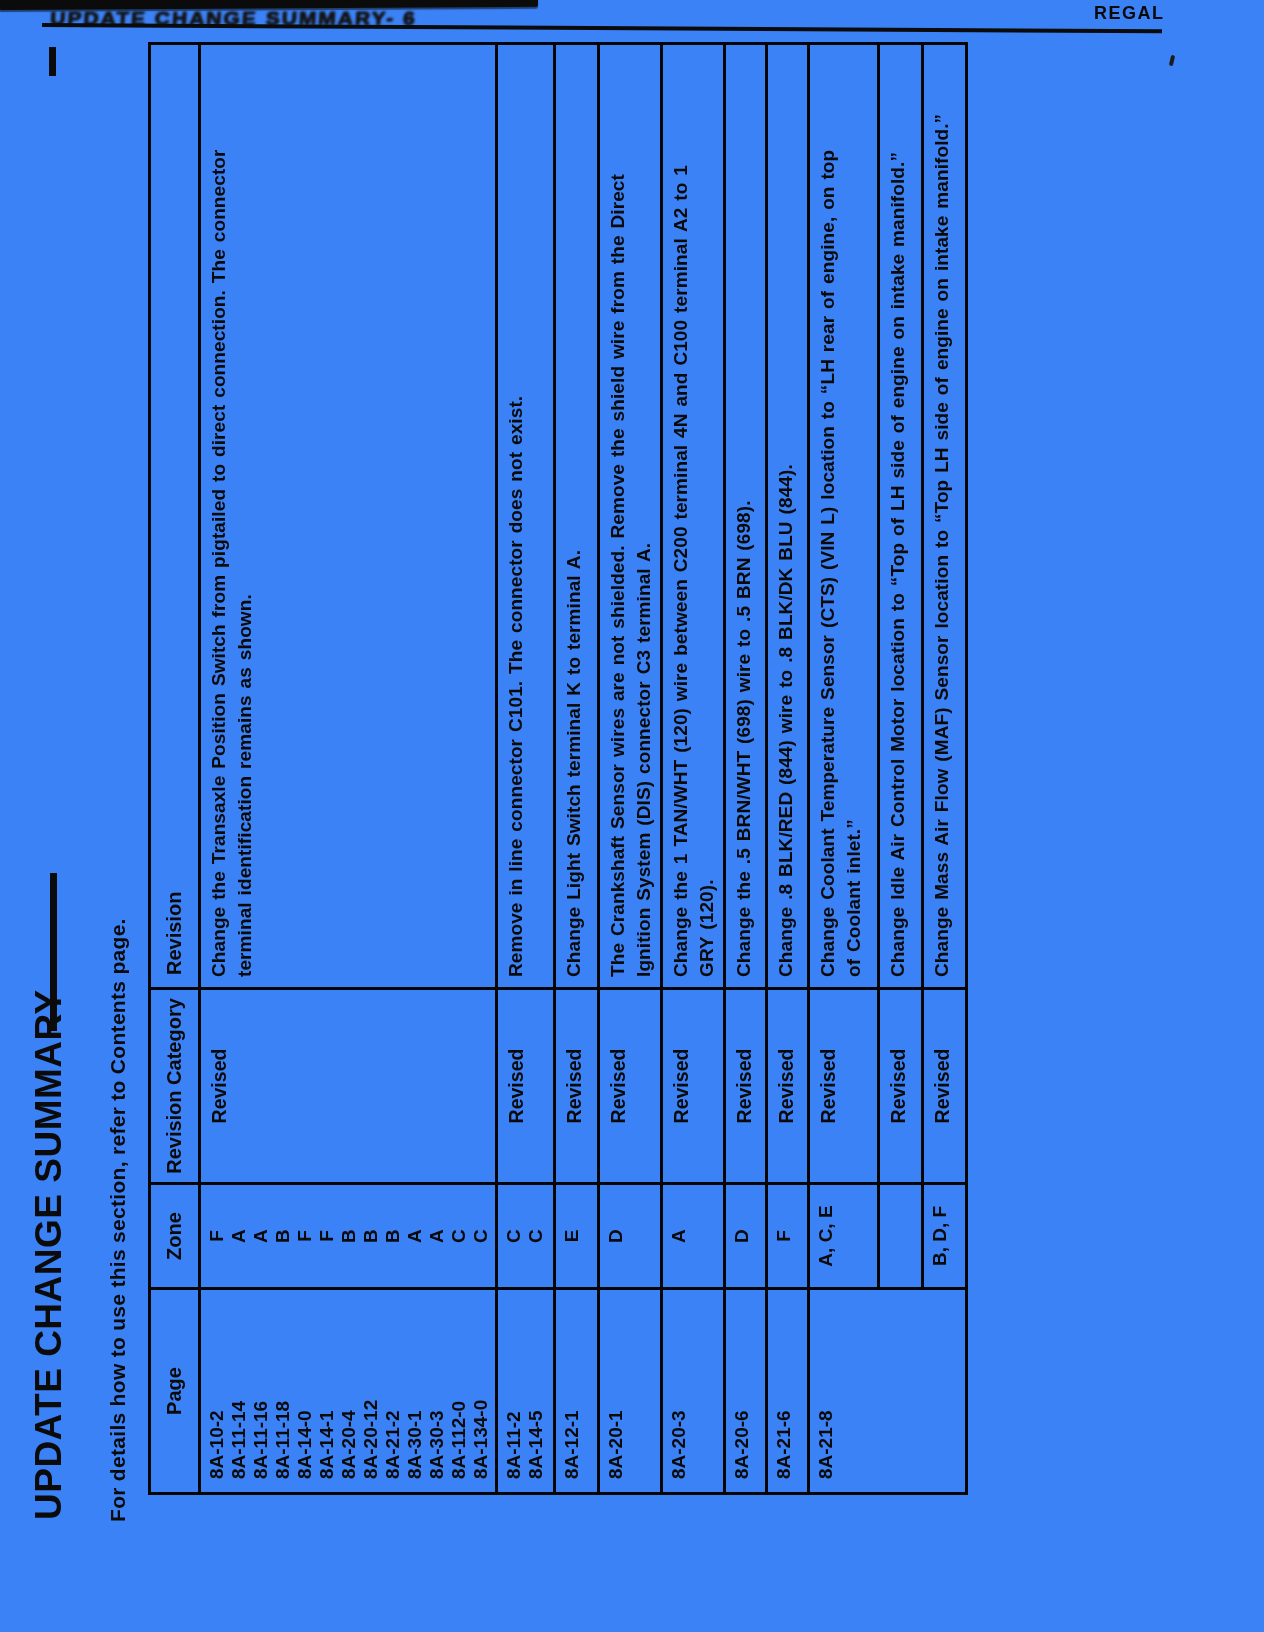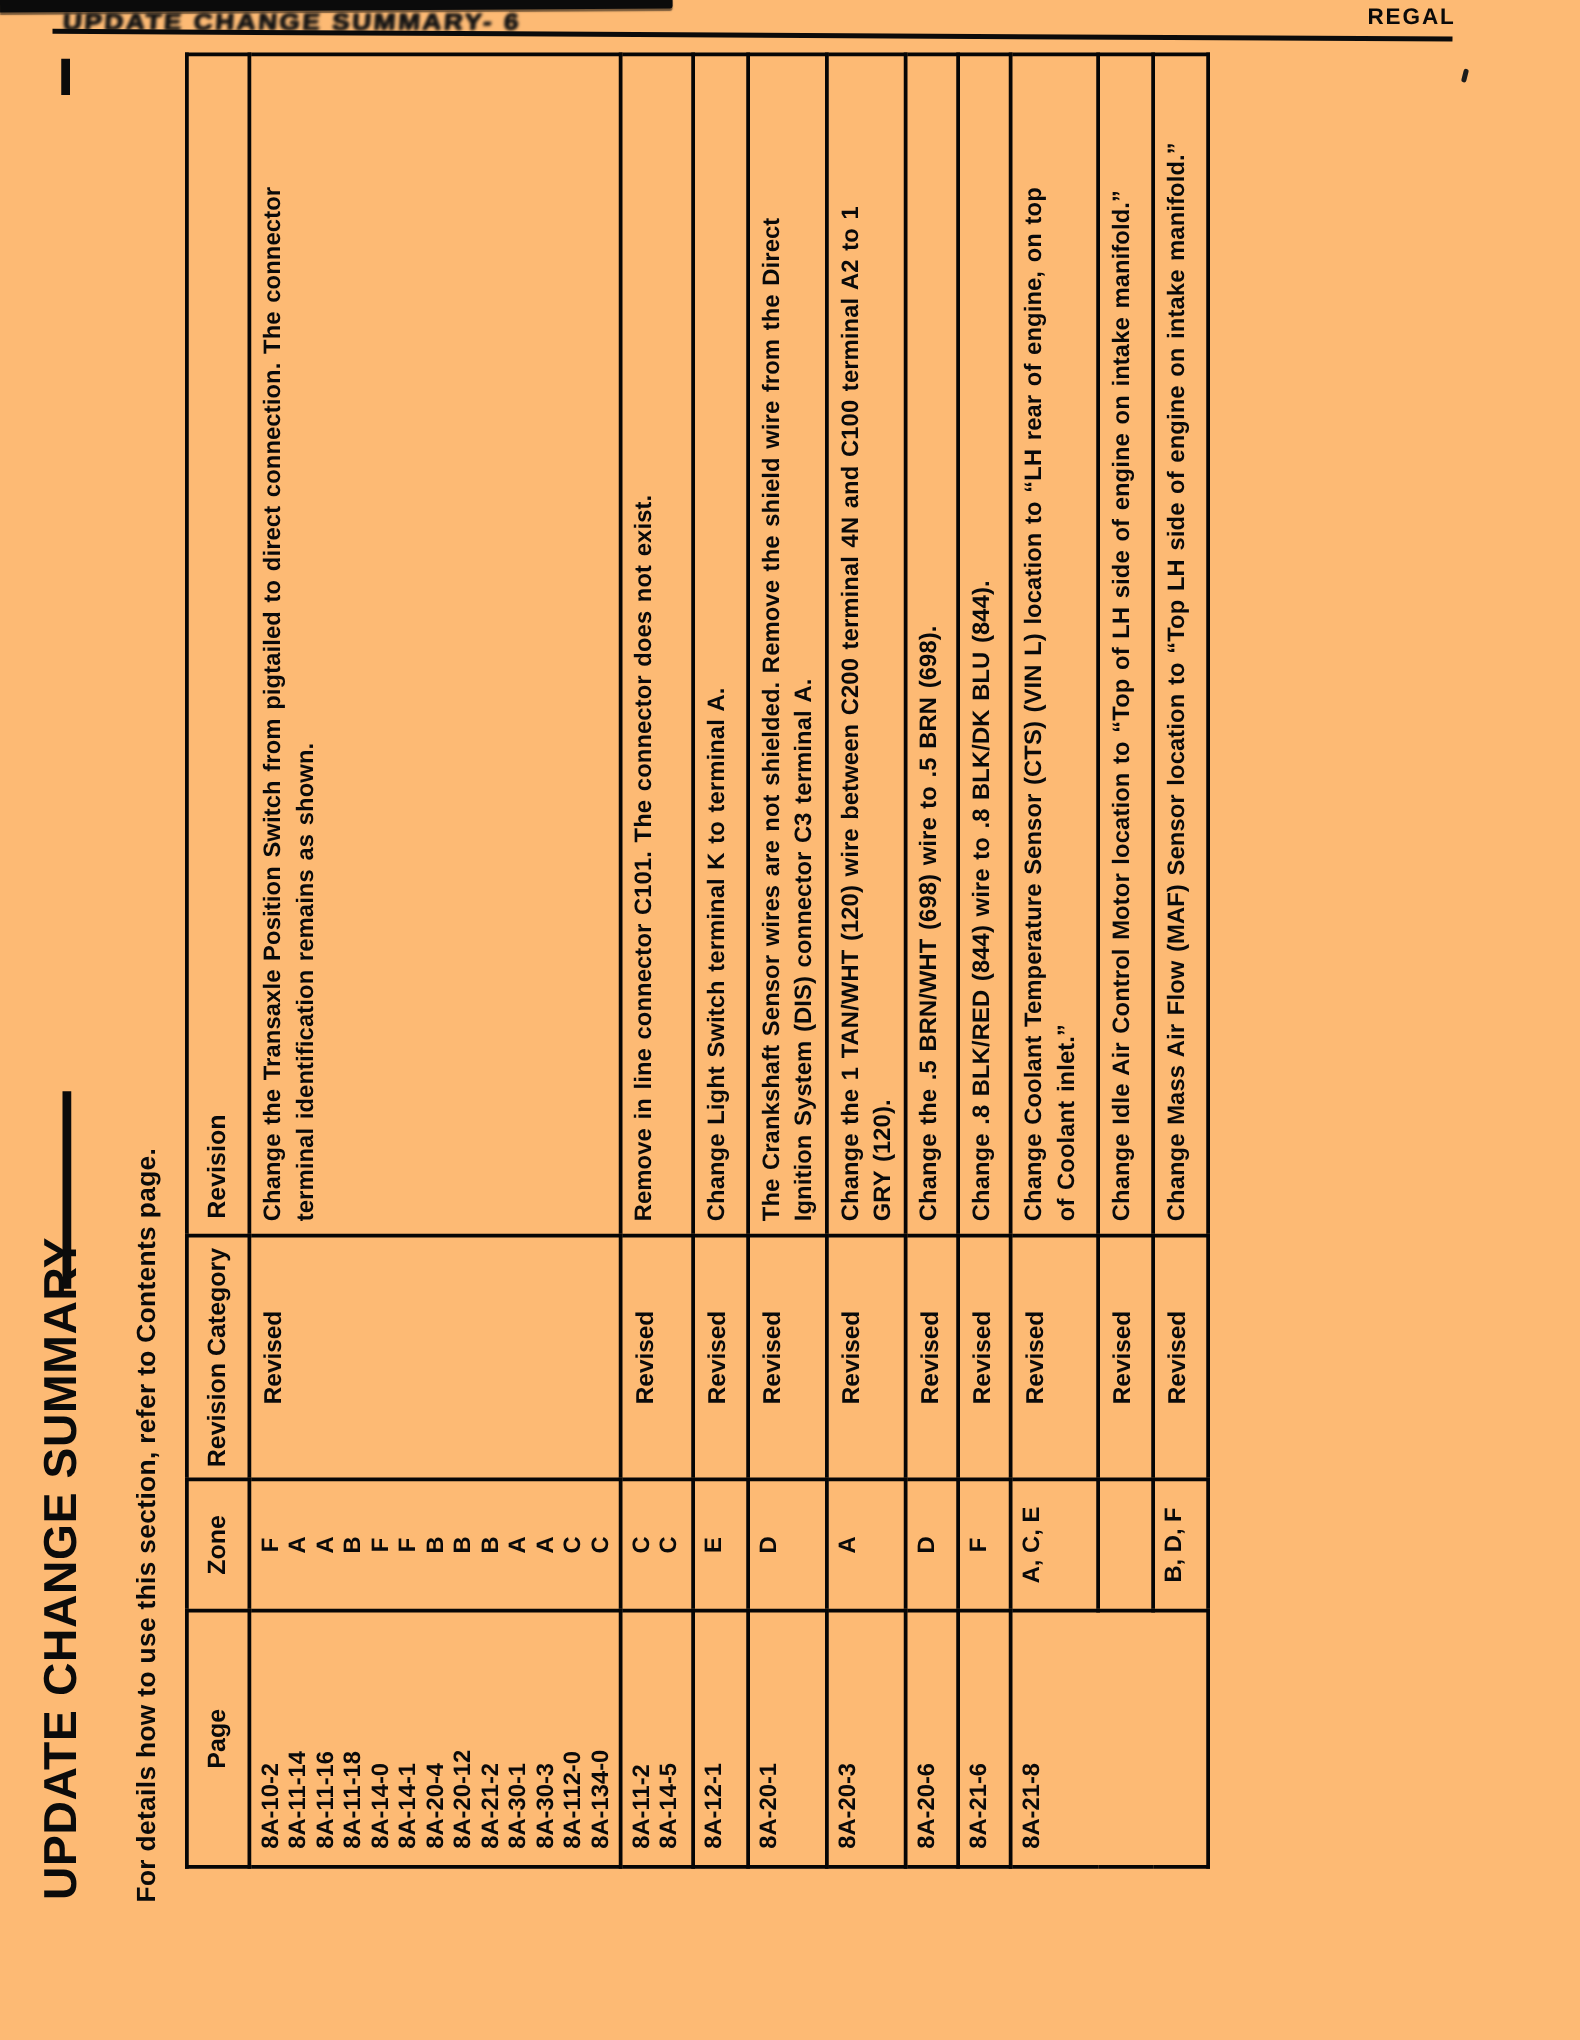--- a/index.html
+++ b/index.html
@@ -1,17 +1,17 @@
 <!DOCTYPE html>
 <html><head>
 <meta charset="utf-8">
 <style>
   html,body{margin:0;padding:0;background:#e8e8e4;}
   .page{
-    position:relative;width:1264px;height:1632px;background:#fdba74;
+    position:relative;width:1264px;height:1632px;background:#3b82f6;
     overflow:hidden;font-family:"Liberation Sans",sans-serif;color:#0a0a0a;
   }
   
   .overprint-bar{
     position:absolute;left:0;top:0;width:538px;height:10px;background:#0b0b0b;
     transform:rotate(-0.35deg);transform-origin:left top;border-radius:0 2px 2px 0;
     box-shadow:0 2px 1px rgba(10,10,10,.55);
   }
   .overprint{
     position:absolute;left:50px;top:6px;width:520px;

